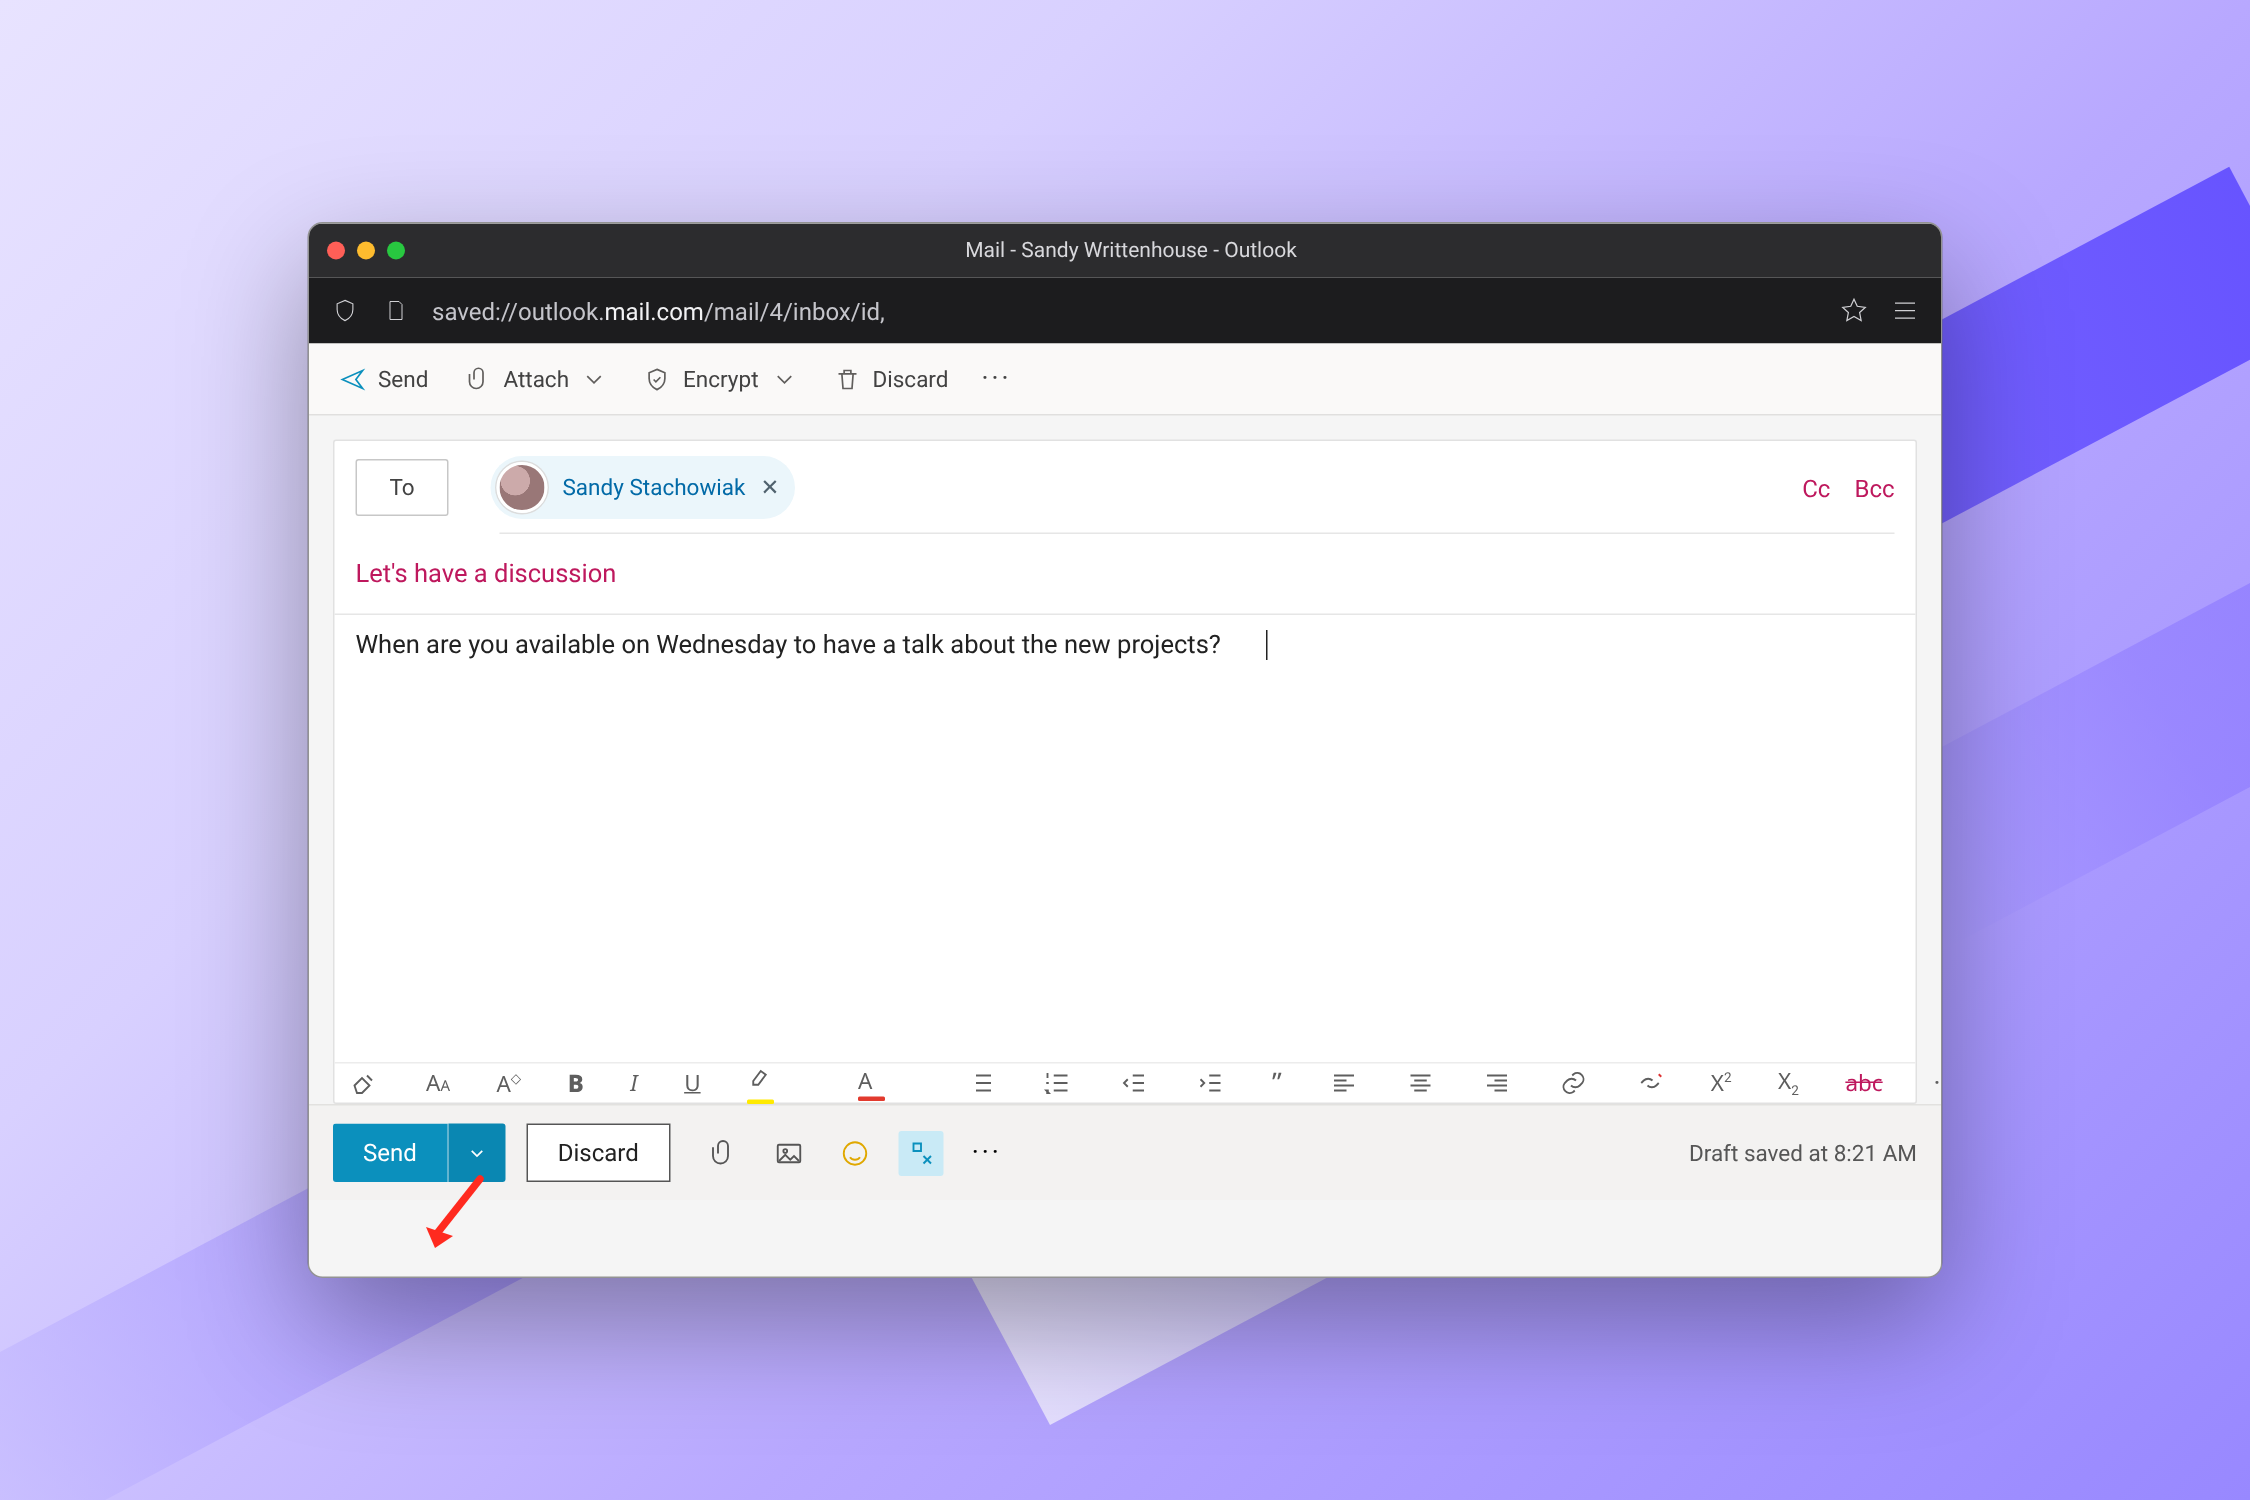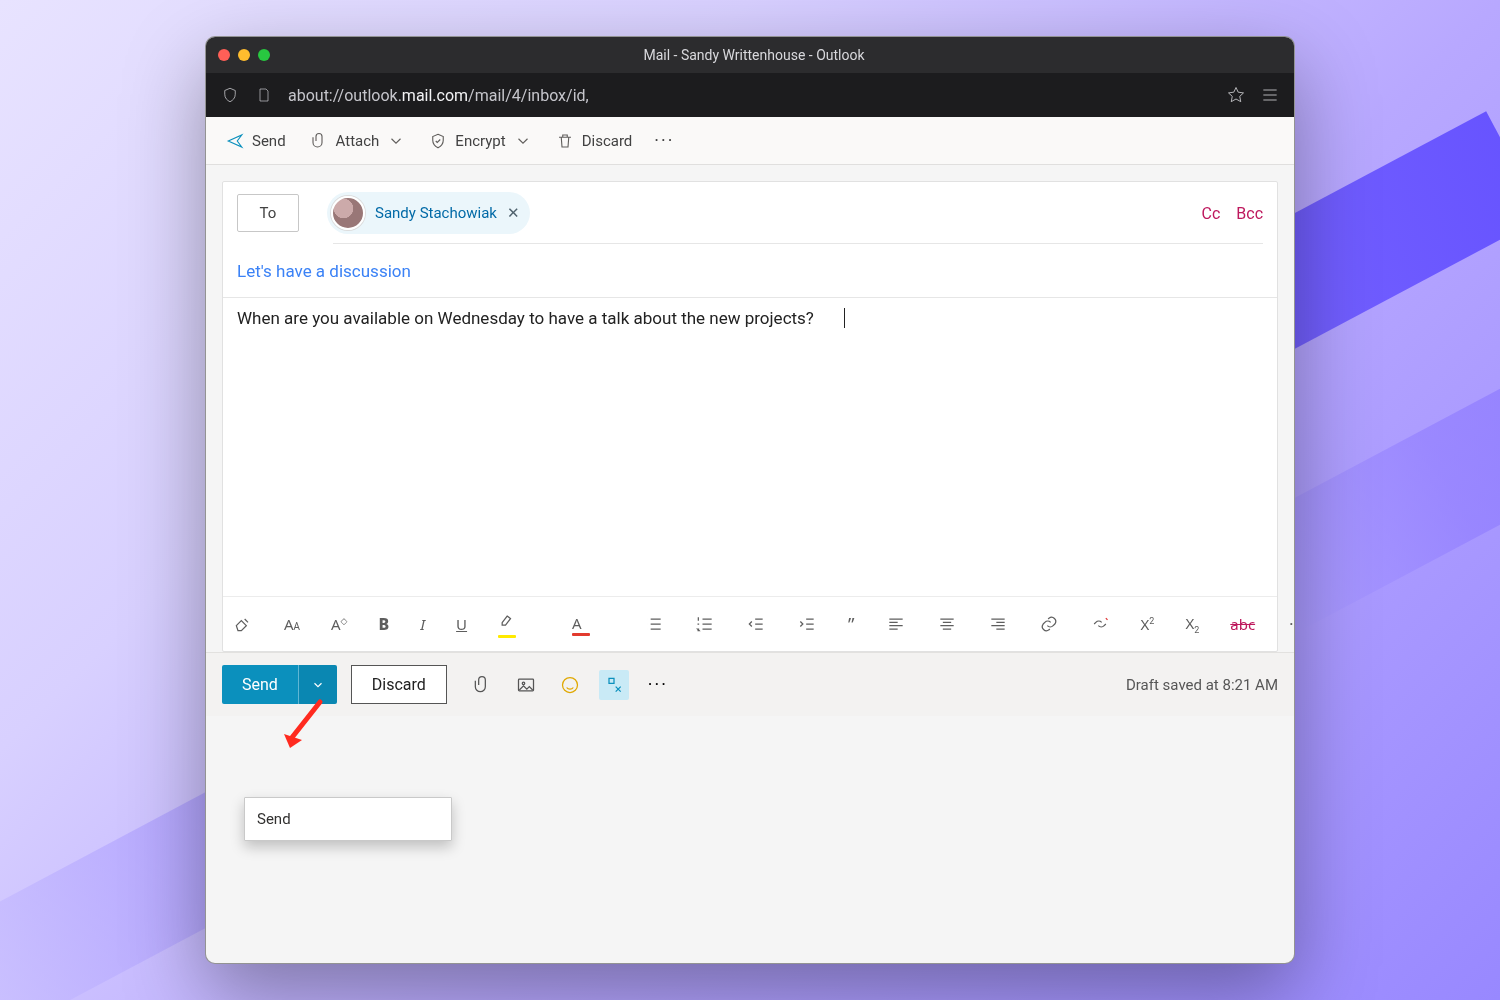--- a/index.html
+++ b/index.html
@@ -13,21 +13,21 @@
   .bg-stripes::before, .bg-stripes::after {
     content:""; position:absolute; width:2200px; height:120px;
     background: linear-gradient(90deg, rgba(255,255,255,.65), rgba(140,120,255,.55) 40%, rgba(90,70,255,.85));
     transform-origin: left bottom;
   }
   .bg-stripes::before { bottom:-250px; left:-400px; transform: rotate(-28deg); }
   .bg-stripes::after { bottom:50px; right:-1400px; transform: rotate(-28deg); }
 
   .window {
     position: relative; z-index: 1;
-    width: 1090px; height: 928px;
+    width: 1090px; height: 704px;
     background: #f5f5f5;
     border-radius: 10px;
     box-shadow: 0 30px 80px rgba(0,0,0,.35);
     overflow: hidden;
     border: 1px solid rgba(0,0,0,.4);
   }
   
   .titlebar {
     height: 36px; background:#2c2c2e; display:flex; align-items:center; padding:0 12px;
     color:#c7c7cb; font-size:13px;
@@ -70,28 +70,28 @@
     display:flex; align-items:center; justify-content:center; font-size:15px; color:#424242;
   }
   .chip {
     display:flex; align-items:center; gap:10px; background:#ebf6fb; color:#026aa7;
     border-radius:22px; padding:4px 10px 4px 4px; font-size:15px;
   }
   .avatar { width:34px; height:34px; border-radius:50%; background: radial-gradient(circle at 35% 35%, #caa 0 35%, #977 36% 100%); border:2px solid #fff; box-shadow:0 0 0 1px #dcdcdc; }
   .chip .x { color:#4a6; font-weight:400; color:#50626e; }
   .ccbcc { margin-left:auto; display:flex; gap:16px; color:#be185d; font-size:16px; }
   .subject-row { border-bottom:1px solid #e6e6e6; }
-  .subject { width:100%; border:none; outline:none; font-size:17px; color:#3b82f6; padding:6px 0; }
+  .subject { width:100%; border:none; outline:none; font-size:17px; color:#be185d; padding:6px 0; }
   .body-row { min-height:298px; align-items:flex-start; }
   .body-text { font-size:17px; color:#222; }
   .caret { display:inline-block; width:1px; height:20px; background:#222; vertical-align:-3px; margin-left:2px; }
 
   
   .fmtbar {
-    border-top:1px solid #ececec; padding:14px 10px; display:flex; align-items:center; gap:31px;
+    border-top:1px solid #ececec; padding:0 10px; display:flex; align-items:center; gap:31px;
     color:#5e5e5e;
   }
   .fbtn { width:26px; height:26px; display:flex; align-items:center; justify-content:center; border-radius:2px; cursor:pointer; }
   .fbtn svg { width:20px; height:20px; stroke:#5e5e5e; fill:none; stroke-width:1.5; }
   .fbtn.bold span{font-weight:800; font-family:"Segoe UI",system-ui;}
   .fbtn.txt span{ font-family:"Segoe UI",system-ui; font-size:15px; }
   .fchev { width:10px; height:10px; margin-left:-8px; }
   .hl-underline { width:18px; height:3px; background:#ffea00; border-radius:1px; display:block; }
   .fc-underline { width:18px; height:3px; background:#e23a2e; border-radius:1px; display:block; }
   .strike { text-decoration: line-through; color:#be185d; }
@@ -158,21 +158,21 @@
       <svg viewBox="0 0 24 24" width="18" height="18" fill="none">
           <path d="M12 3l7 3v5c0 5-3 8-7 10-4-2-7-5-7-10V6l7-3z"></path>
         </svg>
     </span>
     <span class="iconbtn">
       <svg viewBox="0 0 24 24" width="16" height="16" fill="none">
           <path d="M6 3h9l3 3v15H6z"></path>
         </svg>
     </span>
     <div class="url">
-      <span>about://outlook.</span><span class="host">mail.com</span><span>/mail/4/inbox/id,</span>
+      <span>saved://outlook.</span><span class="host">mail.com</span><span>/mail/4/inbox/id,</span>
     </div>
     <span class="iconbtn">
       <svg viewBox="0 0 24 24" width="22" height="22" fill="none">
           <path d="M12 3l2.6 5.6L21 9.5l-4.5 4.1L17.7 20 12 16.8 6.3 20l1.2-6.4L3 9.5l6.4-.9L12 3z"></path>
         </svg>
     </span>
     <span class="iconbtn">
       <svg viewBox="0 0 24 24" width="20" height="20" fill="none">
           <path d="M4 6h16M4 12h16M4 18h16"></path>
         </svg>

